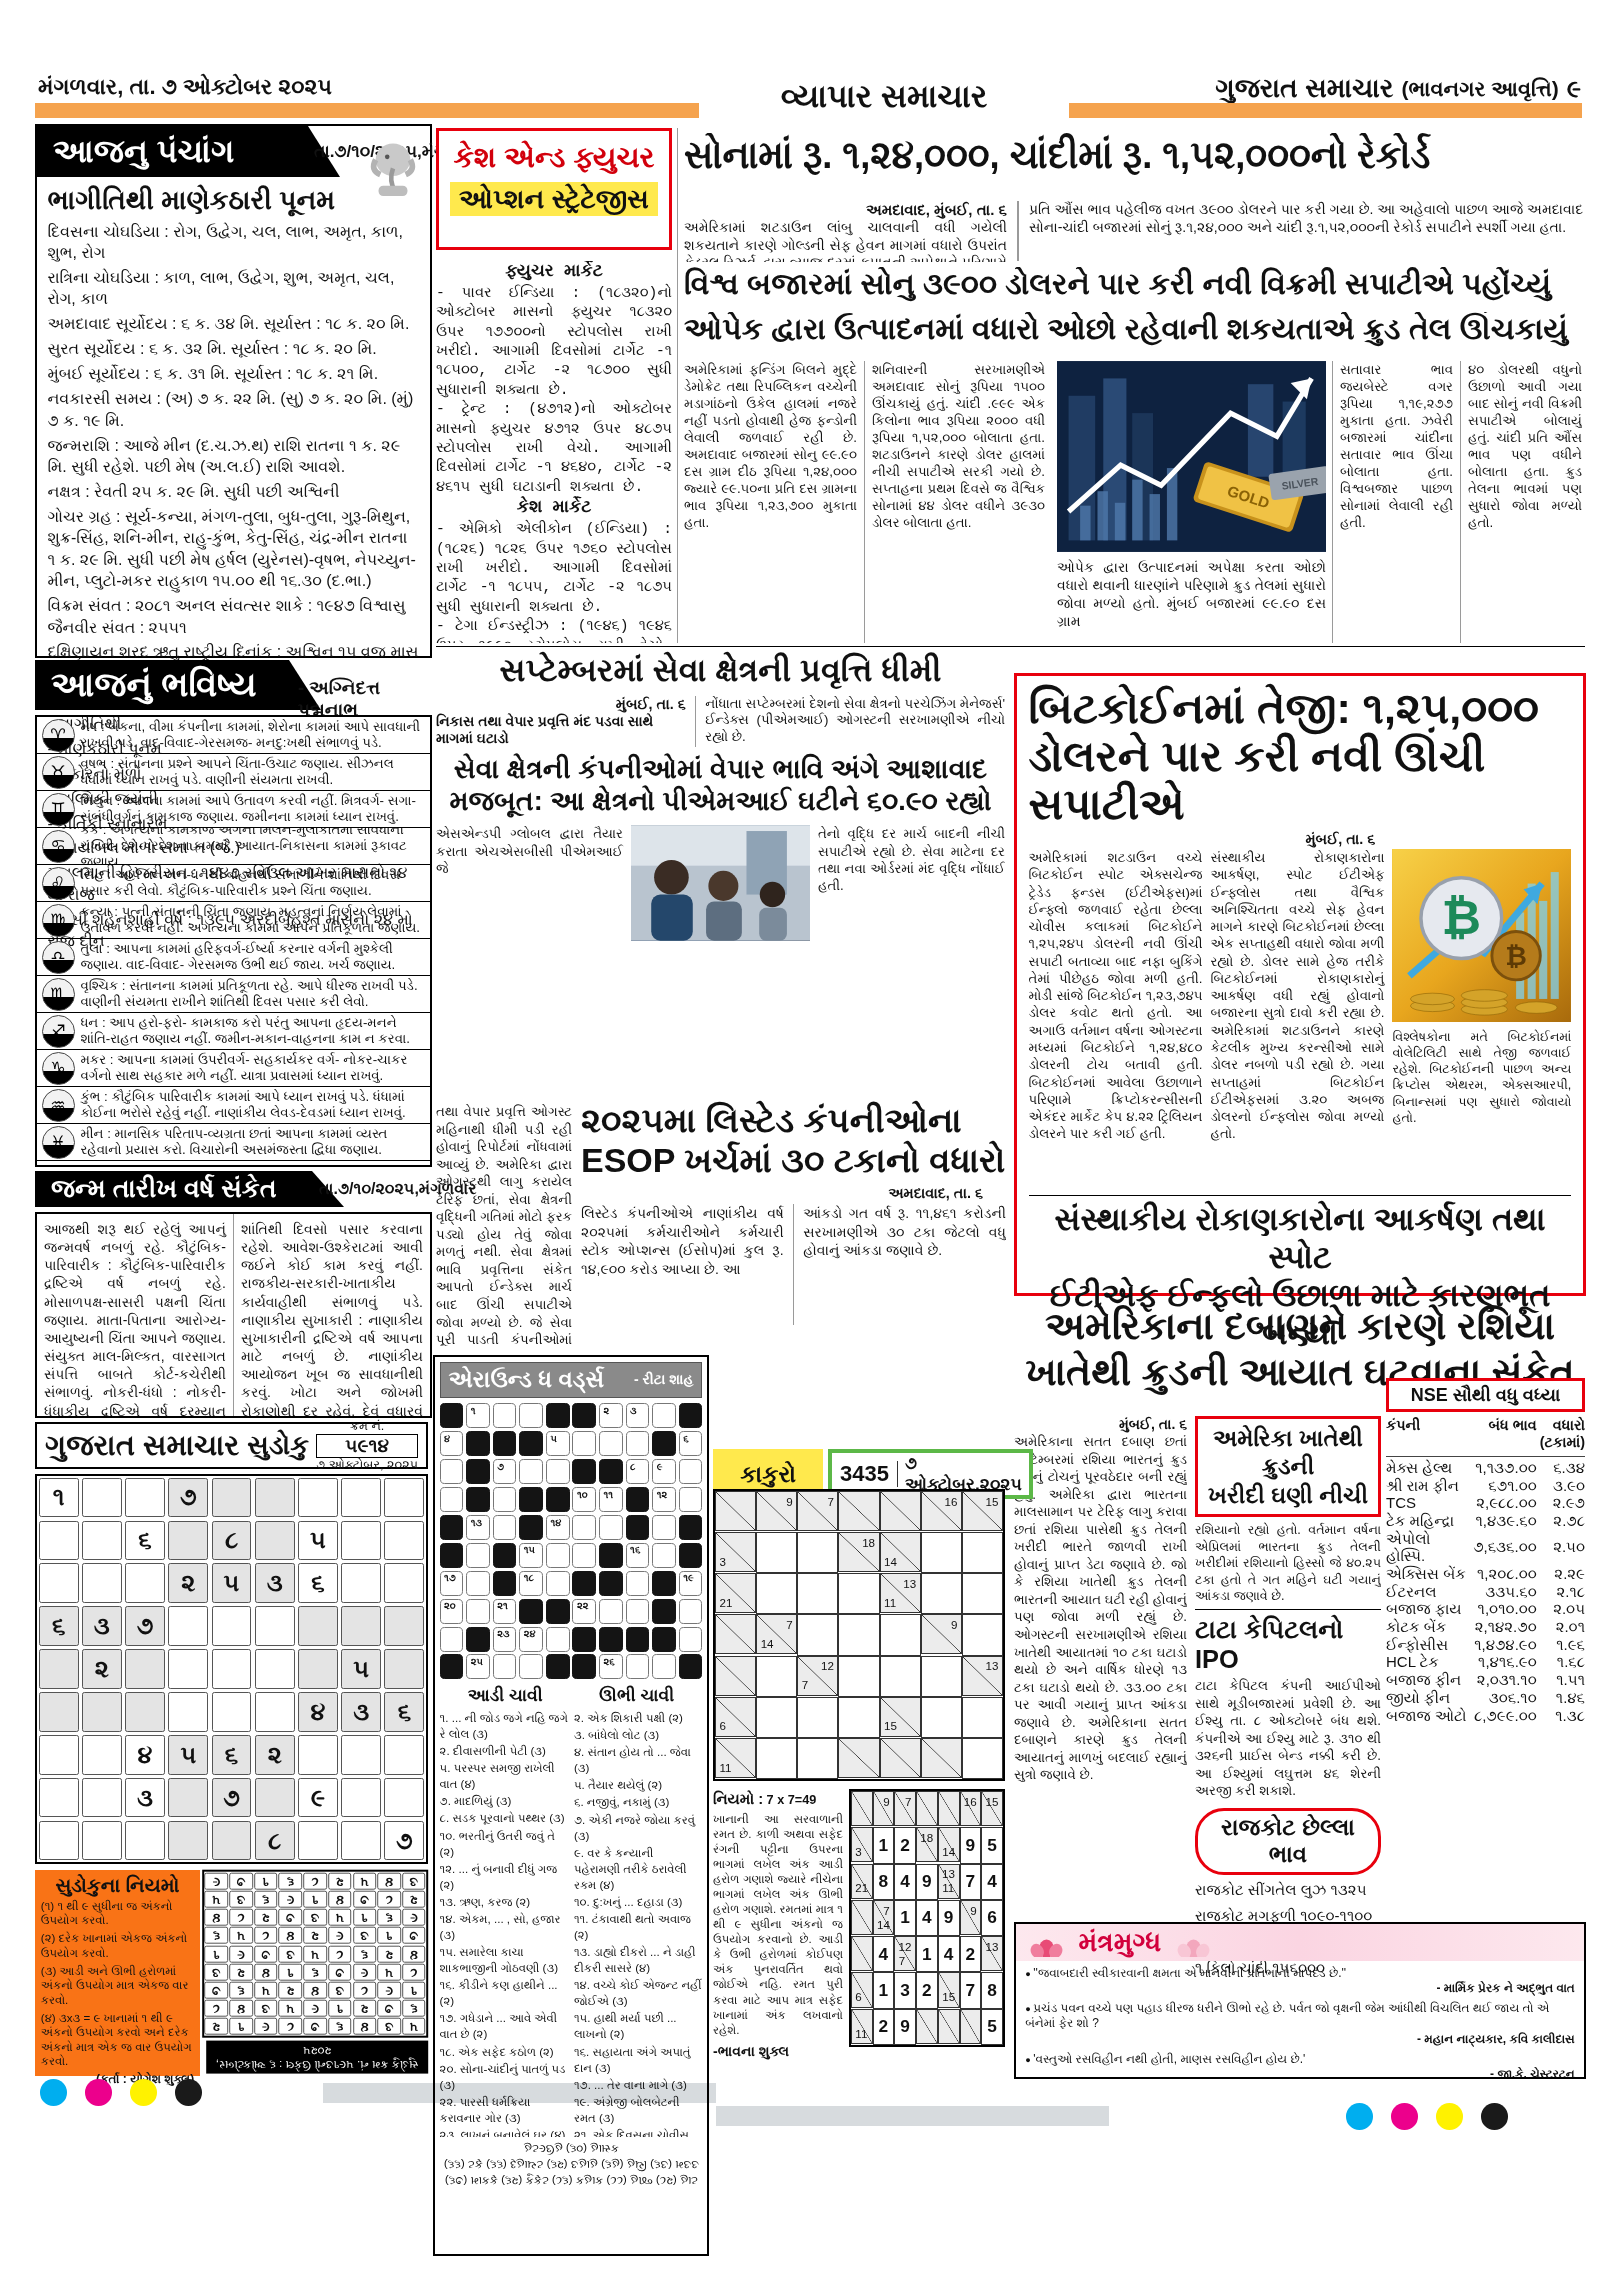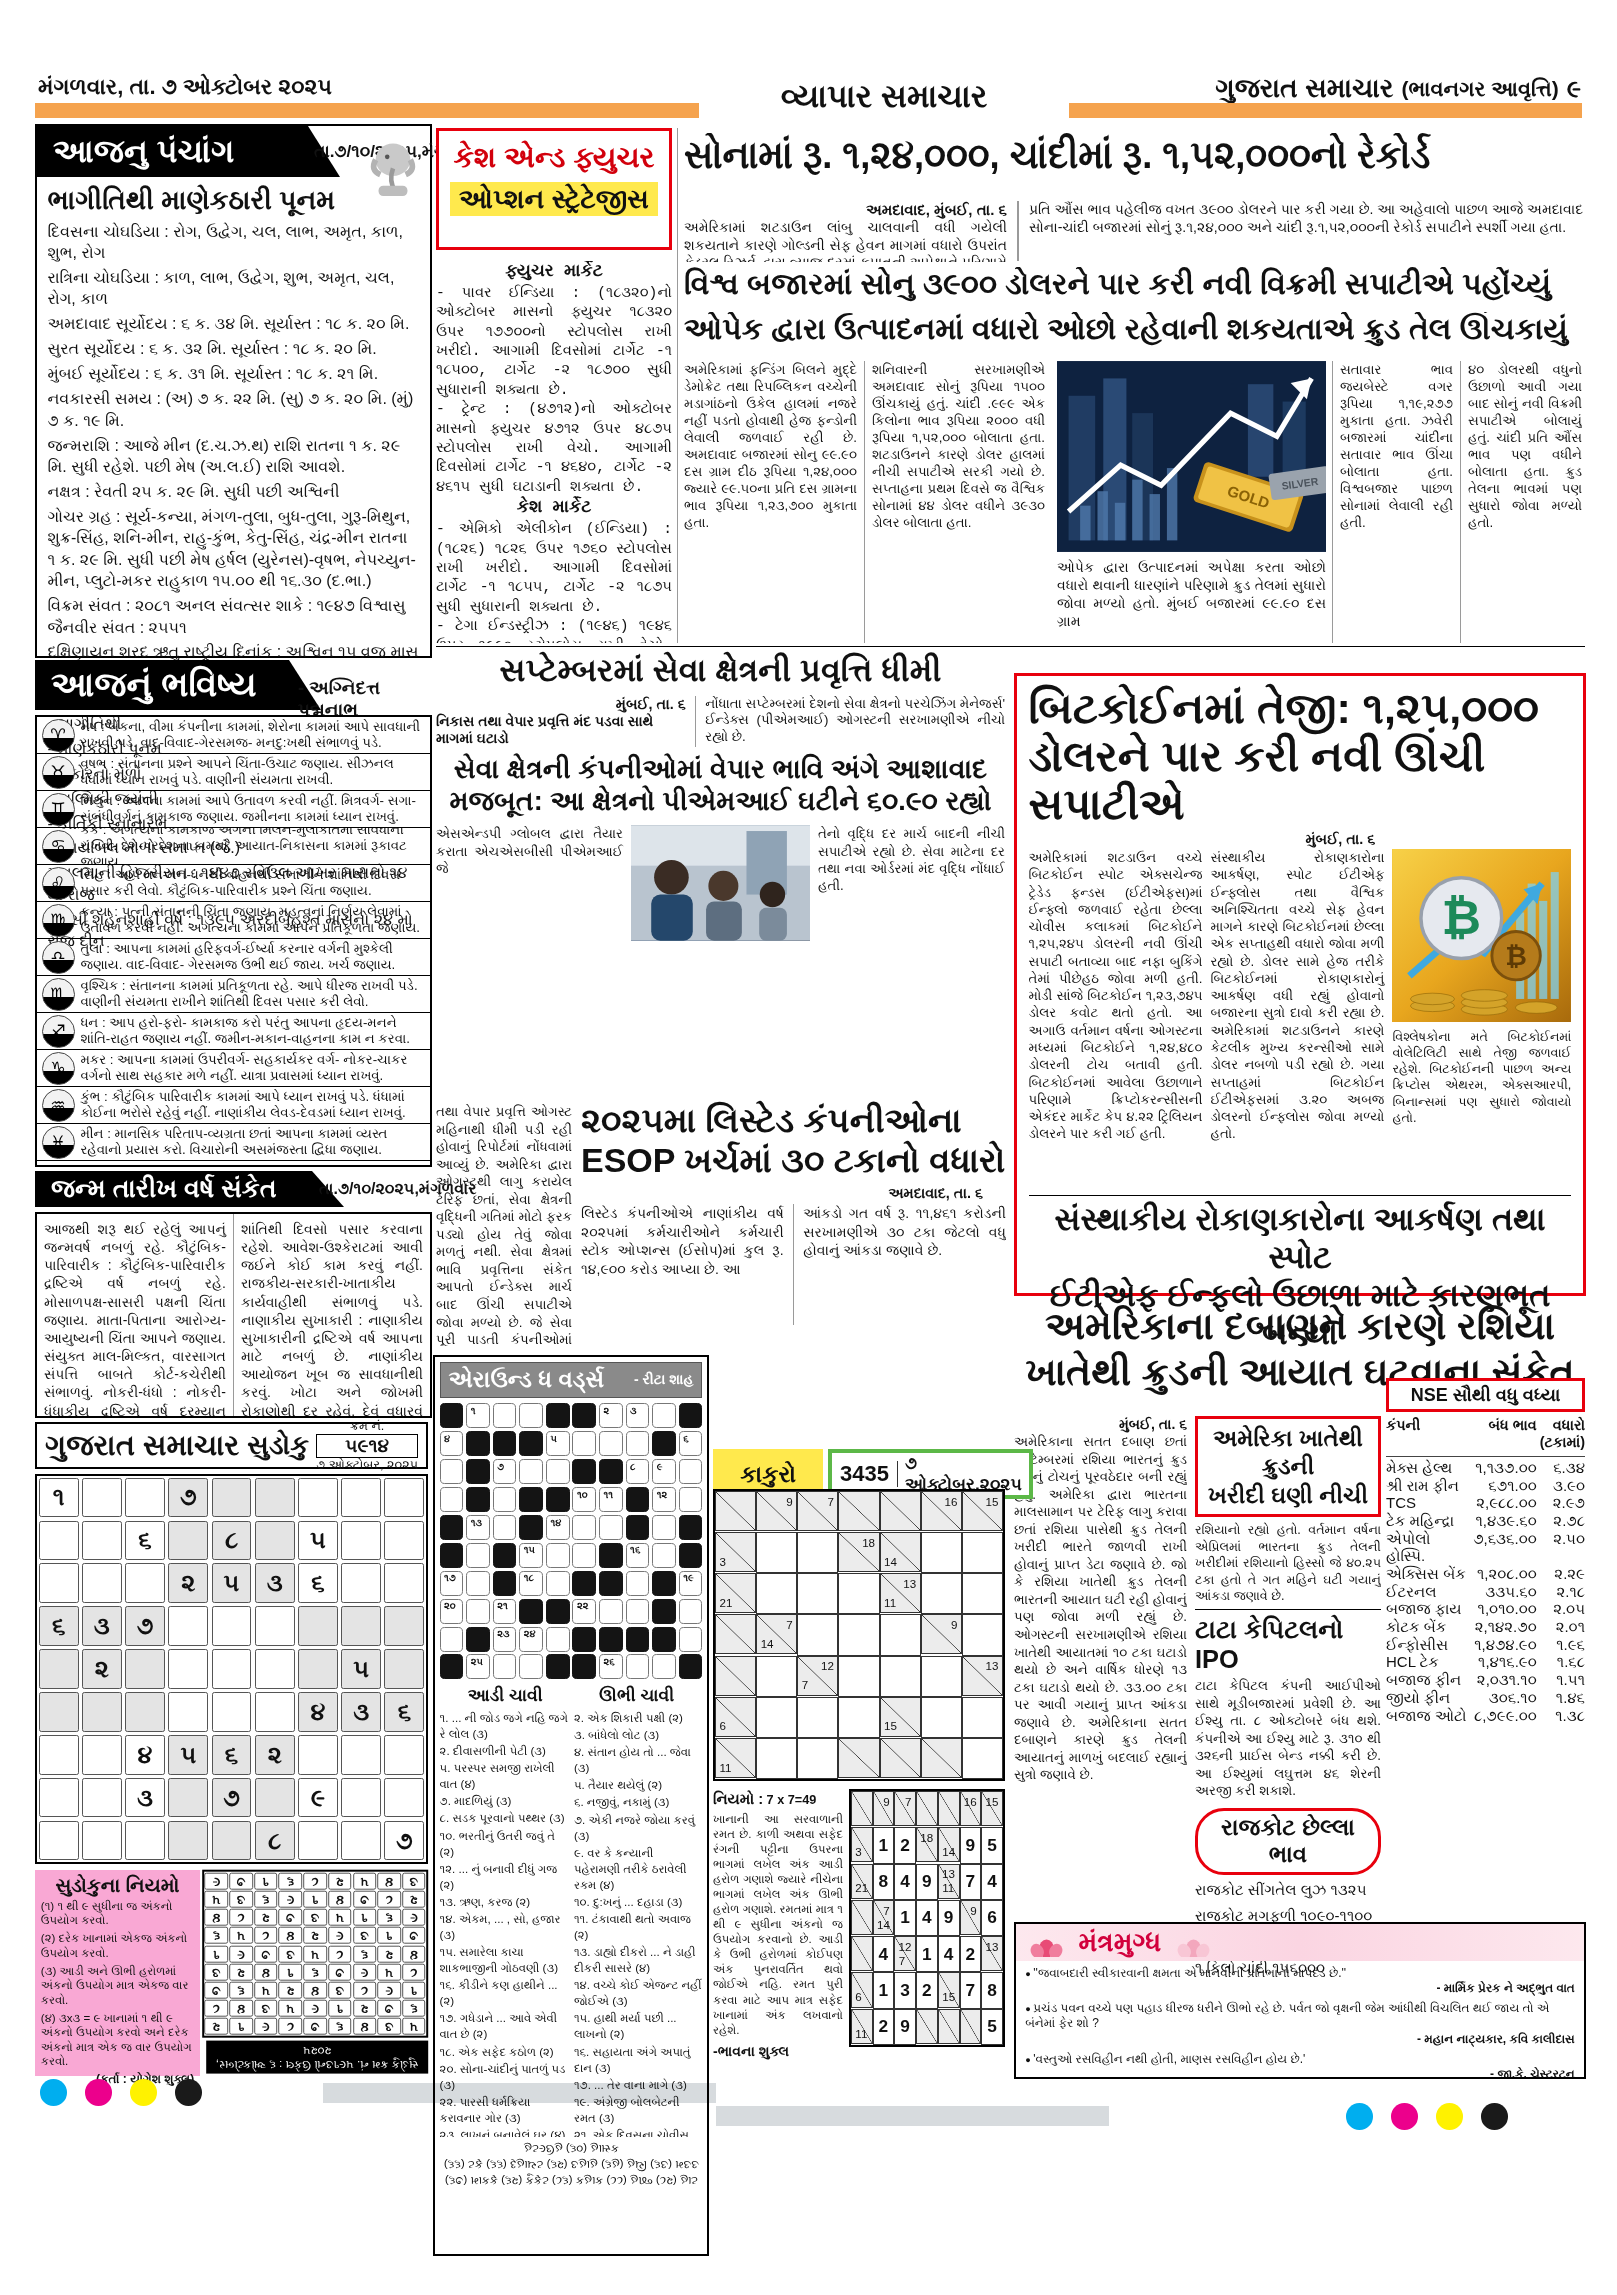--- a/index.html
+++ b/index.html
@@ -38,21 +38,21 @@
   
   .kk{display:grid;border:2.3px solid #000;background:#fff;}
   .kk .c{position:relative;border:0.6px solid #333;background:#fff;}
   .kk .clue{background:#ececec;
     background-image:linear-gradient(to top right,transparent calc(50% - 0.6px),#333,transparent calc(50% + 0.6px));}
   .kk .a{position:absolute;top:1.7px;right:3.5px;font-size:11.6px;}
   .kk .d{position:absolute;bottom:1.2px;left:3.5px;font-size:11.6px;}
   .kk .v{position:absolute;inset:0;display:flex;align-items:center;justify-content:center;
          font-size:17.3px;font-weight:bold;}
   
-  .nse-row{display:flex;font-size:15px;line-height:1.18;}
+  .nse-row{display:flex;font-size:15px;line-height:1.18;align-items:center;}
   .nse-row span:nth-child(1){flex:1.25;}
   .nse-row span:nth-child(2){flex:1;text-align:right;}
   .nse-row span:nth-child(3){flex:.72;text-align:right;}
   .quote{font-size:12px;line-height:1.3;margin-bottom:4px;}
   .quote .att{font-weight:bold;display:block;text-align:right;}
   .clue{font-size:11.6px;line-height:1.38;margin-bottom:1.2px;}
   .dot{width:26.6px;height:26.6px;border-radius:50%;display:inline-block;margin-right:16px;}
   .greybar{background:#d7dbde;height:19.6px;}
   .photo{background:linear-gradient(135deg,#0b1e3a,#22436e 55%,#09152b);}
   h1,h2,h3,p{margin:0;}
@@ -259,21 +259,21 @@
       <div class="c"></div>
       <div class="c"></div>
       <div class="c sh"></div>
       <div class="c sh"></div>
       <div class="c sh">૮</div>
       <div class="c"></div>
       <div class="c"></div>
       <div class="c">૭</div>
     </div>
   <div class="abs" style="left:35px;top:1870px;width:393px;height:206px;display:flex;gap:5.8px;">
-    <div style="flex:0 0 165px;background:#f9a8d4;padding:3.5px 5.8px;box-sizing:border-box;">
+    <div style="flex:0 0 165px;background:#f97316;padding:3.5px 5.8px;box-sizing:border-box;">
       <div class="b ctr" style="font-size:19.6px;margin-bottom:2.3px;">સુડોકુના નિયમો</div>
       <div style="font-size:11.6px;line-height:1.25;">
           <div class="ln">(૧) ૧ થી ૯ સુધીના જ અંકનો ઉપયોગ કરવો.</div>
           <div class="ln">(૨) દરેક ખાનામાં એકજ અંકનો ઉપયોગ કરવો.</div>
           <div class="ln">(૩) આડી અને ઊભી હરોળમાં અંકનો ઉપયોગ માત્ર એકજ વાર કરવો.</div>
           <div class="ln">(૪) ૩x૩ = ૯ ખાનામાં ૧ થી ૯ અંકનો ઉપયોગ કરવો અને દરેક અંકનો માત્ર એક જ વાર ઉપયોગ કરવો.</div>
         </div>
       <div class="b" style="font-size:12px;text-align:right;margin-top:2.3px;">(કર્તા : યોગેશ શુક્લ)</div>
     </div>
     <div style="flex:1;">

